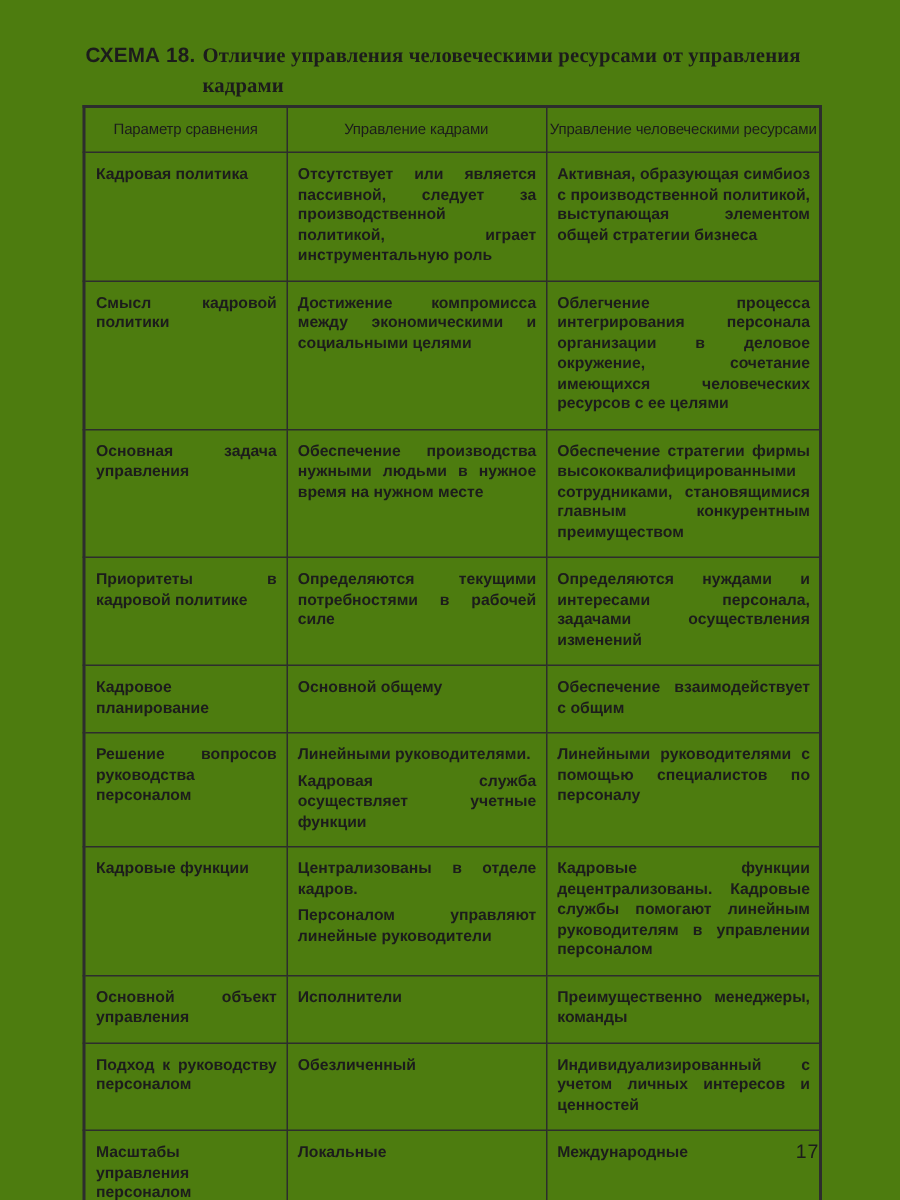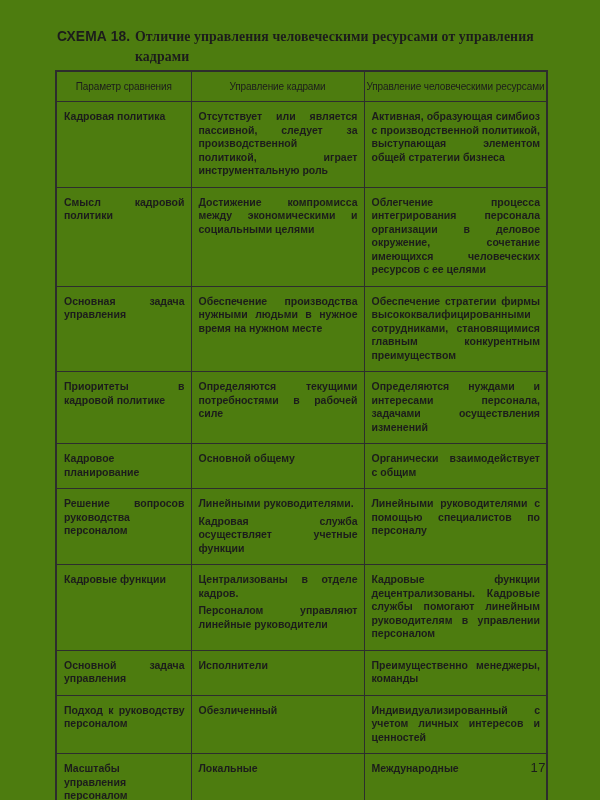--- a/index.html
+++ b/index.html
@@ -157,21 +157,21 @@
   </tr>
 
   <tr>
     <td>
             <p>Кадровое планирование</p>
           </td>
     <td>
             <p>Основной общему</p>
           </td>
     <td>
-            <p>Органически взаимодействует с общим</p>
+            <p>Обеспечение взаимодействует с общим</p>
           </td>
   </tr>
 
   <tr>
     <td>
             <p>Решение вопросов руководства персоналом</p>
           </td>
     <td>
             <p>Линейными руководителями.</p>
             <p>Кадровая служба осуществляет учетные функции</p>
@@ -189,21 +189,21 @@
             <p>Централизованы в отделе кадров.</p>
             <p>Персоналом управляют линейные руководители</p>
           </td>
     <td>
             <p>Кадровые функции децентрализованы. Кадровые службы помогают линейным руководителям в управлении персоналом</p>
           </td>
   </tr>
 
   <tr>
     <td>
-            <p>Основной задача управления</p>
+            <p>Основной объект управления</p>
           </td>
     <td>
             <p>Исполнители</p>
           </td>
     <td>
             <p>Преимущественно менеджеры, команды</p>
           </td>
   </tr>
 
   <tr>

